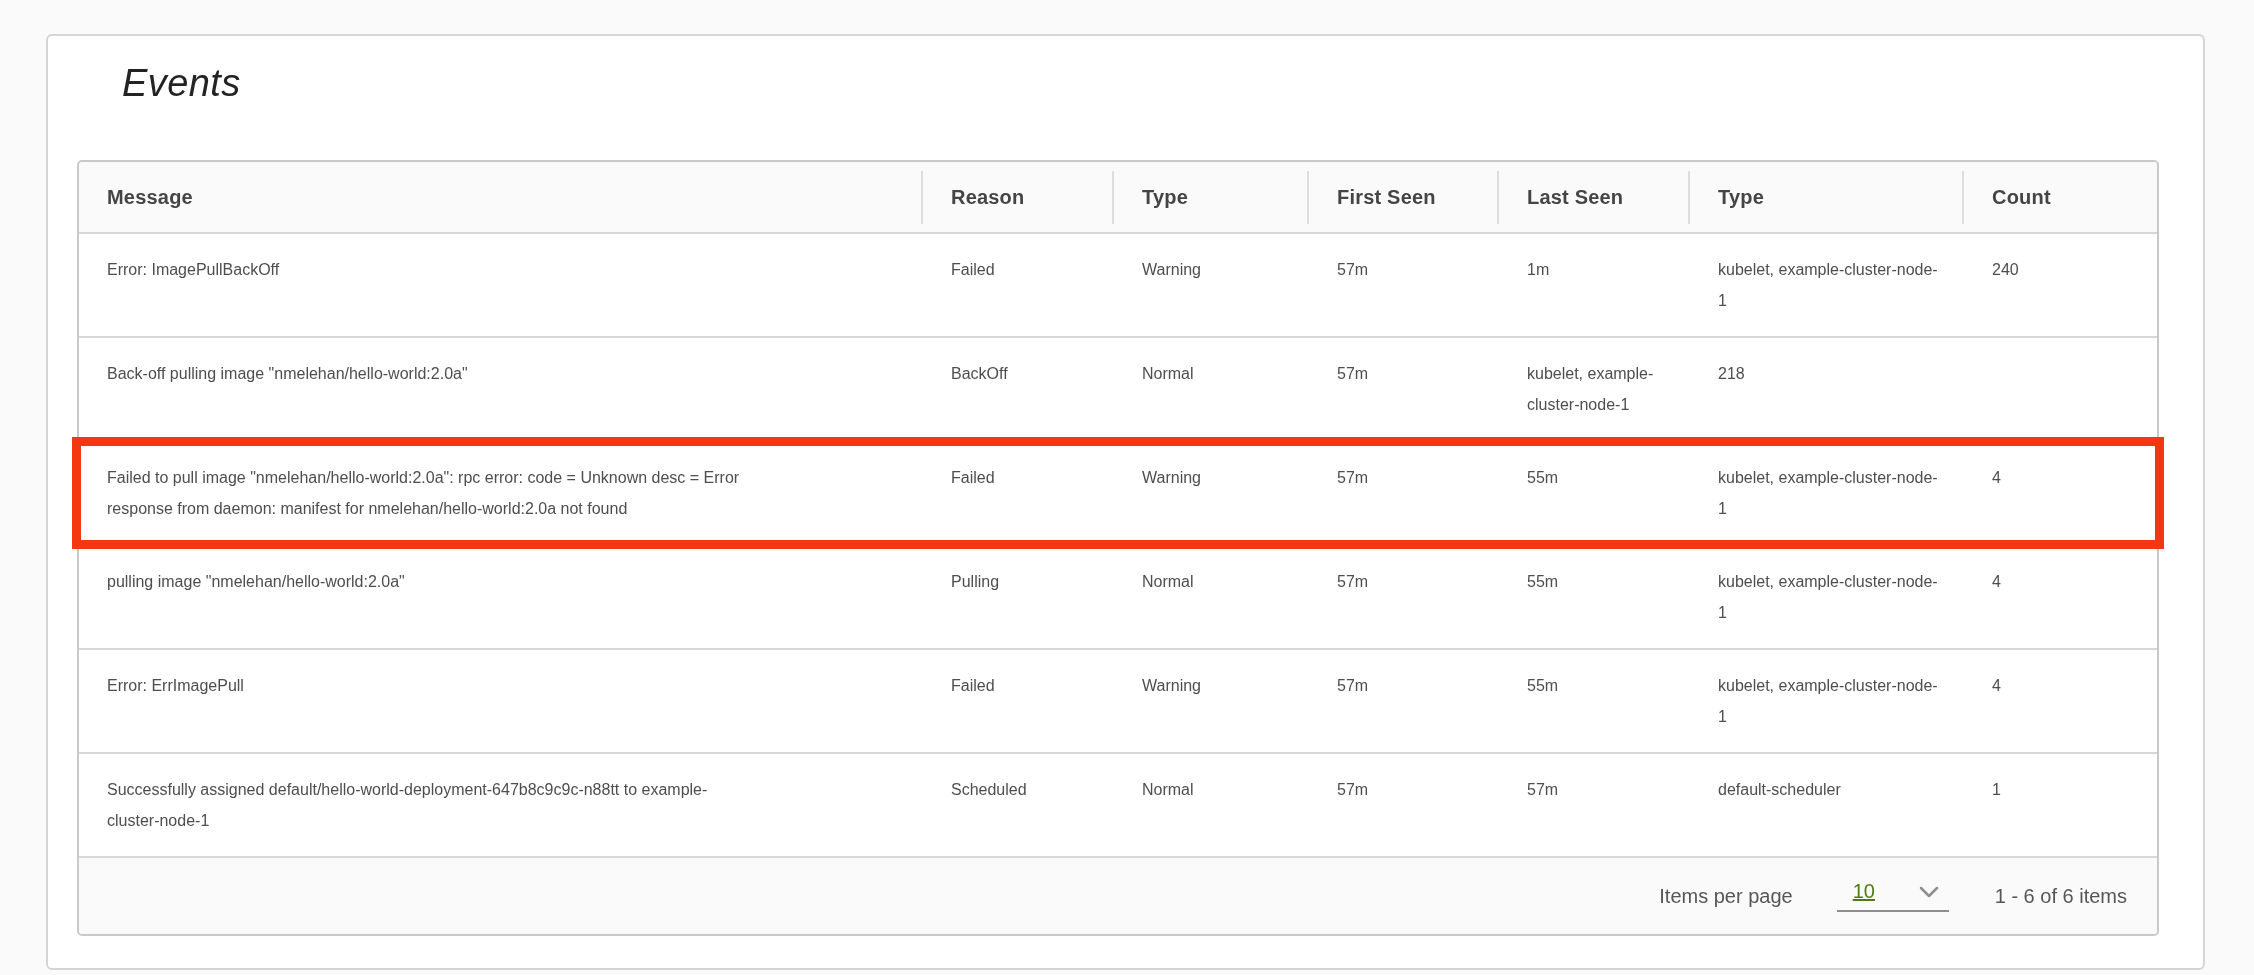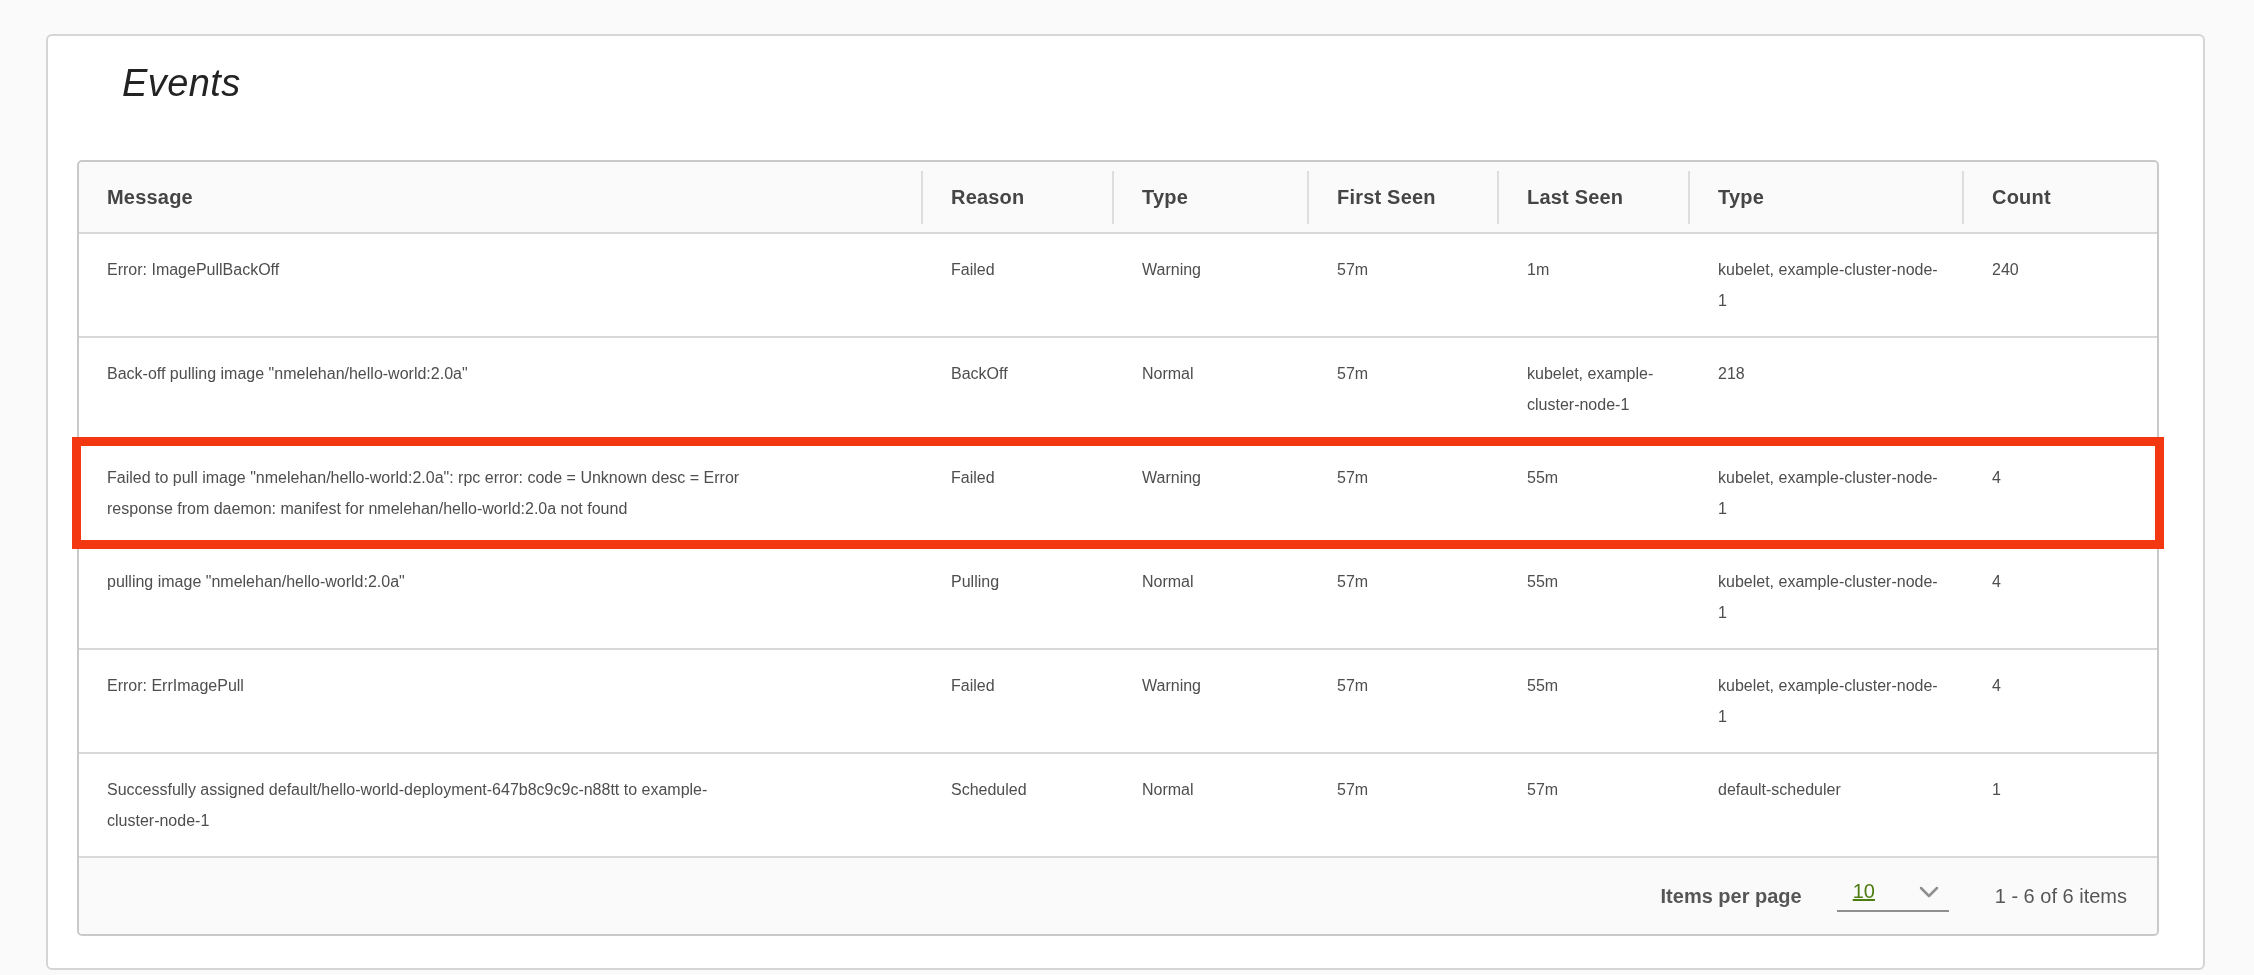--- a/index.html
+++ b/index.html
@@ -98,21 +98,21 @@
     height:76px;
     background:var(--footer-bg);
     border-radius:0 0 4px 4px;
     display:flex;
     align-items:center;
     justify-content:flex-end;
     padding-right:30px;
     font-size:20px;
     color:#565656;
   }
-  .ipp-label{ margin-right:35px;font-weight:bold; }
+  .ipp-label{ margin-right:44px; }
   .page-size-select{
     display:inline-flex;
     align-items:center;
     justify-content:space-between;
     width:112px;
     padding:0 10px 7px 16px;
     border-bottom:2px solid #8f8f8f;
     margin-right:46px;
     cursor:pointer;
   }

